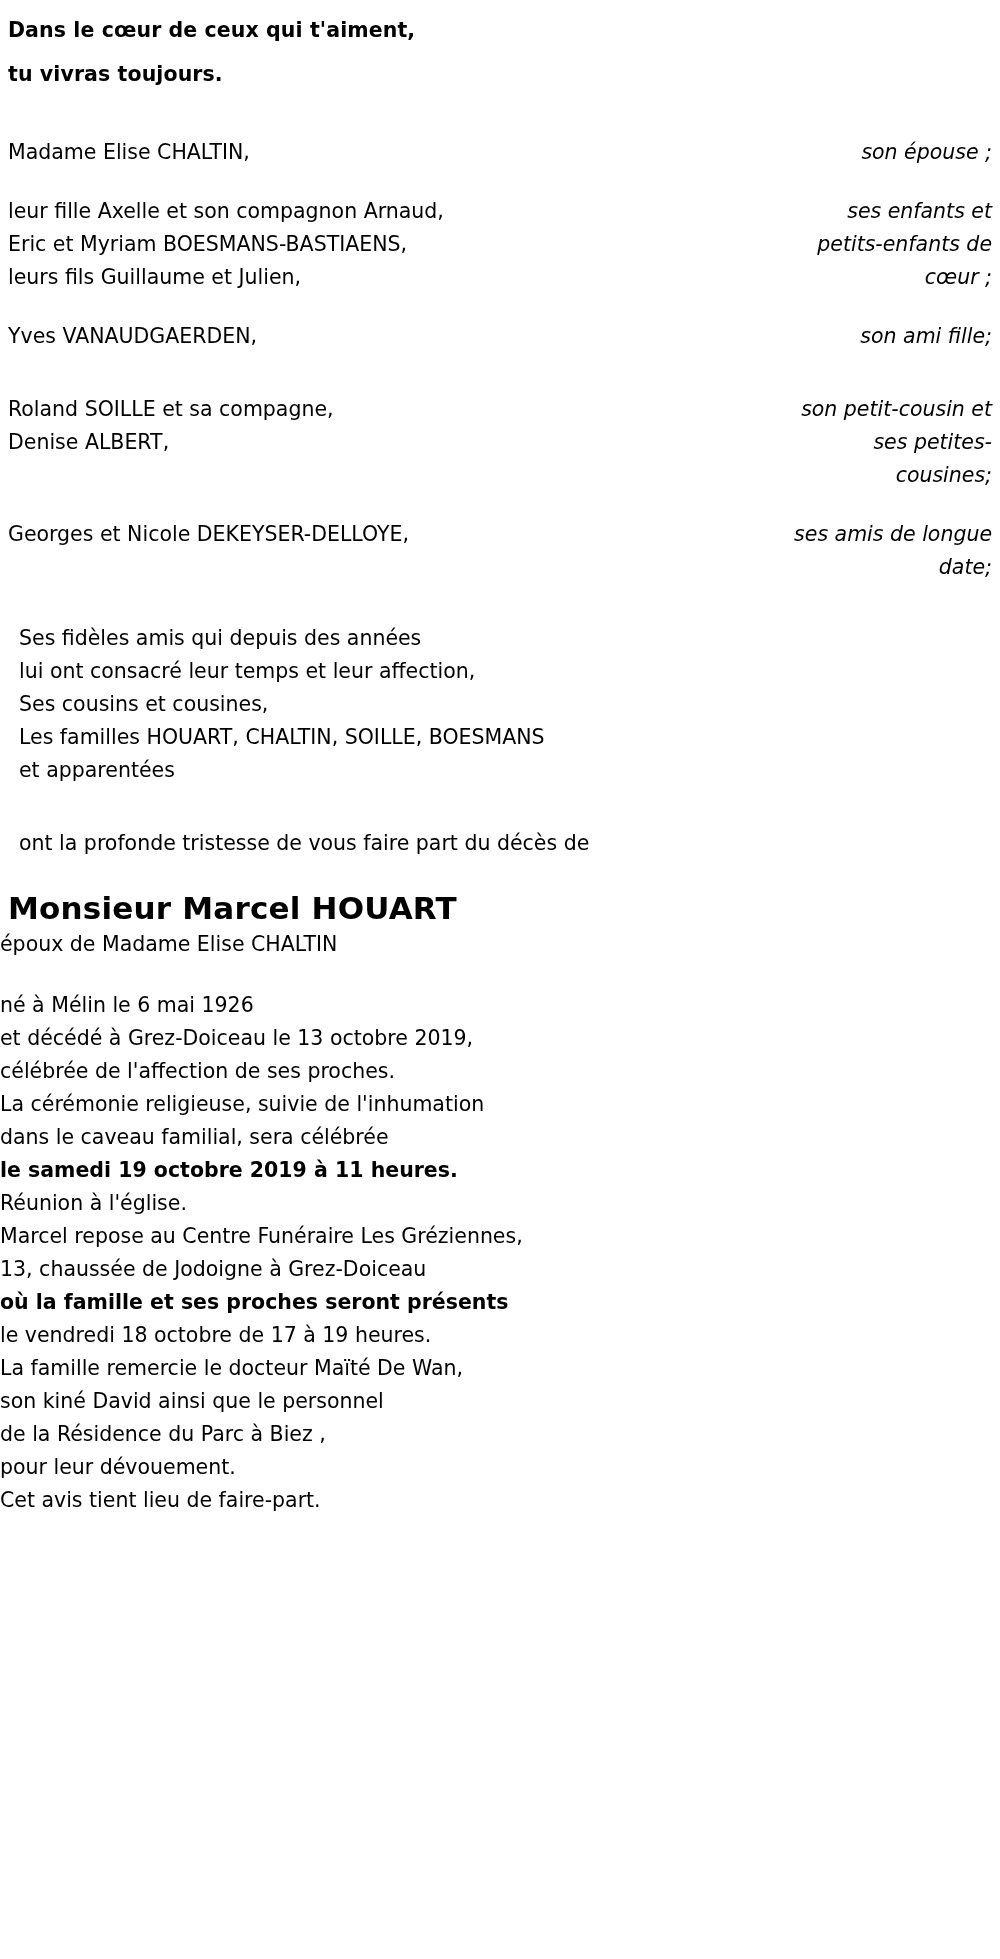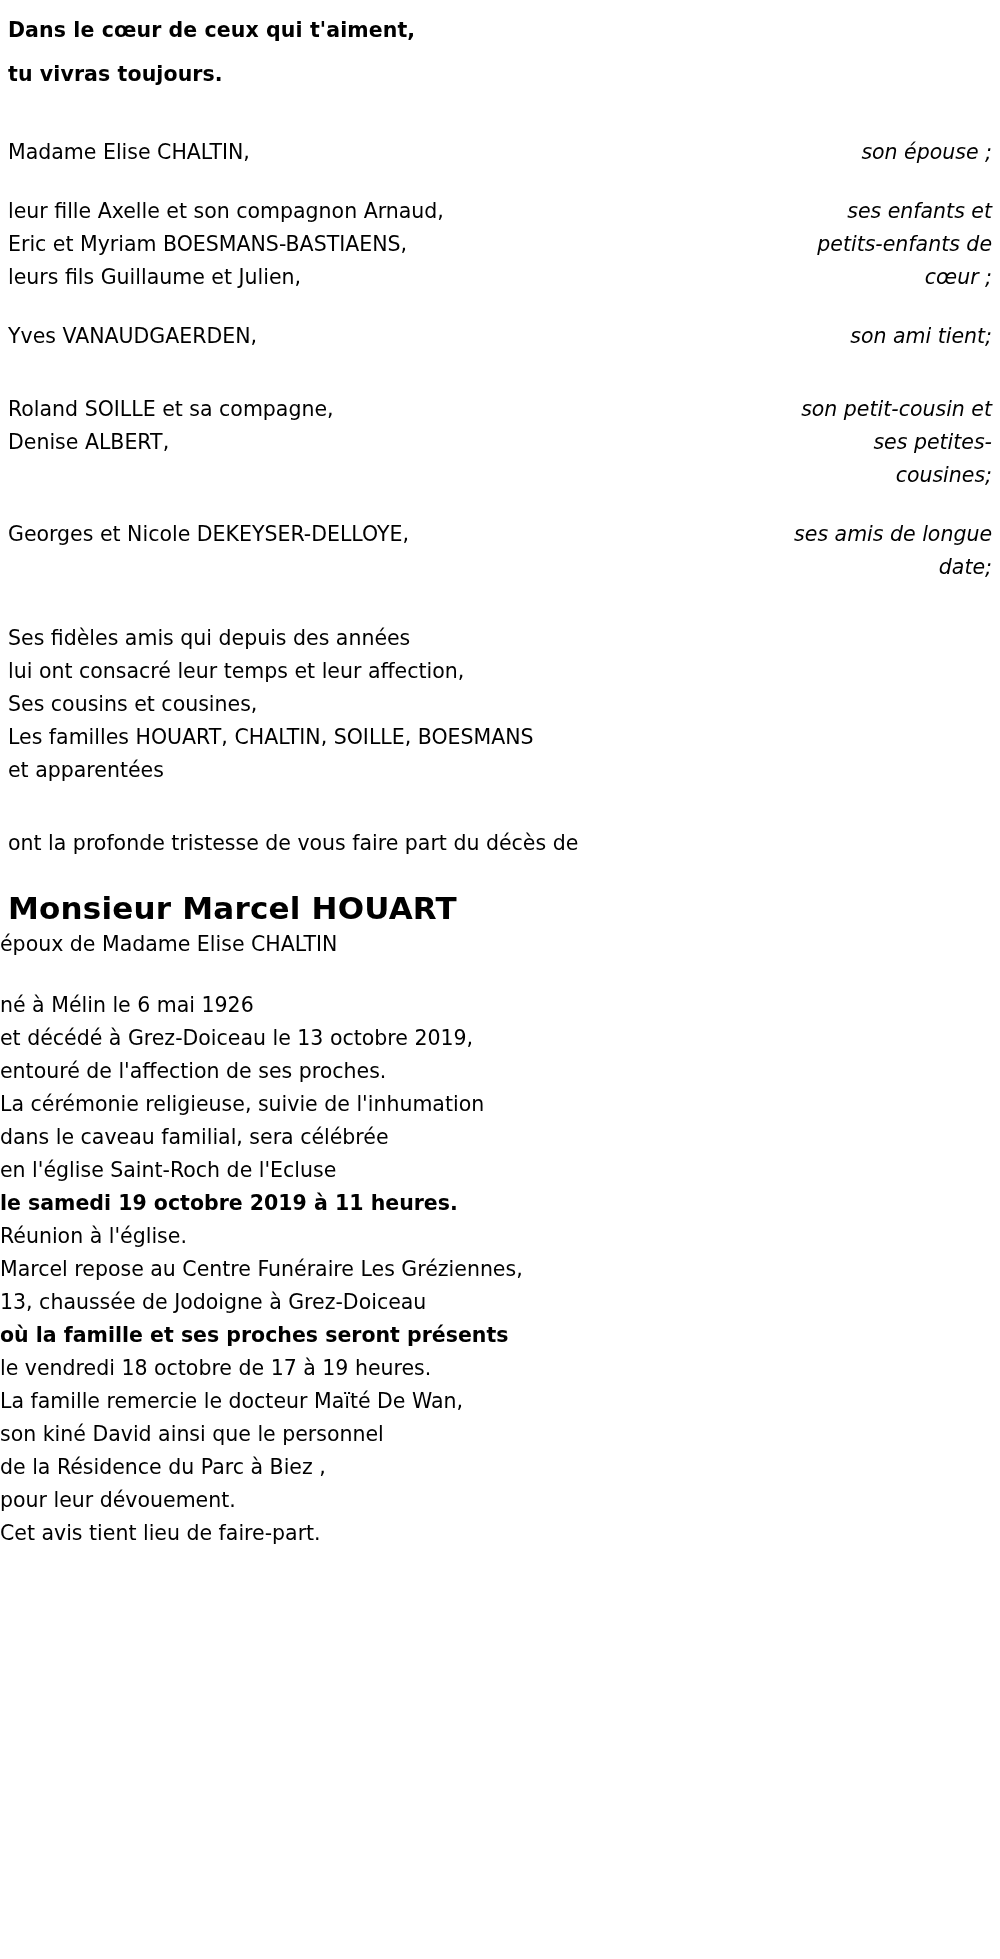--- a/index.html
+++ b/index.html
@@ -70,21 +70,21 @@
     text-align: right;
     max-width: 230px;
     align-self: flex-end;
   }
   .relation .line { display: block; }
 
   
   .para {
     font-size: 20.5px;
     line-height: 33px;
-    padding-left: 8px;
+    padding-left: 19px;
     padding-right: 8px;
   }
   .para .line { display: block; }
 
   .deceased-name {
     font-weight: bold;
     font-size: 31px;
     line-height: 40px;
     padding-left: 8px;
     letter-spacing: 0.2px;
@@ -137,21 +137,21 @@
         <span class="line">petits-enfants de</span>
         <span class="line">cœur ;</span>
       </div>
     </div>
 
     <div class="entry" style="margin-bottom:40px;">
       <div class="names">
         <span class="line">Yves VANAUDGAERDEN,</span>
       </div>
       <div class="relation">
-        <span class="line">son ami tient;</span>
+        <span class="line">son ami fille;</span>
       </div>
     </div>
 
     <div class="entry" style="margin-bottom:26px;">
       <div class="names">
         <span class="line">Roland SOILLE et sa compagne,</span>
         <span class="line">Denise ALBERT,</span>
       </div>
       <div class="relation">
         <span class="line">son petit-cousin et</span>
@@ -189,24 +189,23 @@
   <div class="spacer-md"></div>
 
   <div class="deceased-name">Monsieur Marcel HOUART</div>
   <div class="deceased-sub">époux de Madame Elise CHALTIN</div>
 
   <div class="spacer-md"></div>
 
   <div class="notice">
     <span class="line">né à Mélin le 6 mai 1926</span>
     <span class="line">et décédé à Grez-Doiceau le 13 octobre 2019,</span>
-    <span class="line">entouré de l'affection de ses proches.</span>
+    <span class="line">célébrée de l'affection de ses proches.</span>
     <span class="line">La cérémonie religieuse, suivie de l'inhumation</span>
     <span class="line">dans le caveau familial, sera célébrée</span>
-    <span class="line">en l'église Saint-Roch de l'Ecluse</span>
     <span class="line b">le samedi 19 octobre 2019 à 11 heures.</span>
     <span class="line"><span class="b">Réunion à l'église</span><span>.</span></span>
     <span class="line">Marcel repose au Centre Funéraire Les Gréziennes,</span>
     <span class="line">13, chaussée de Jodoigne à Grez-Doiceau</span>
     <span class="line b">où la famille et ses proches seront présents</span>
     <span class="line"><span class="b">le vendredi 18 octobre de 17 à 19 heures</span><span>.</span></span>
     <span class="line">La famille remercie le docteur Maïté De Wan,</span>
     <span class="line">son kiné David ainsi que le personnel</span>
     <span class="line">de la Résidence du Parc à Biez ,</span>
     <span class="line">pour leur dévouement.</span>

